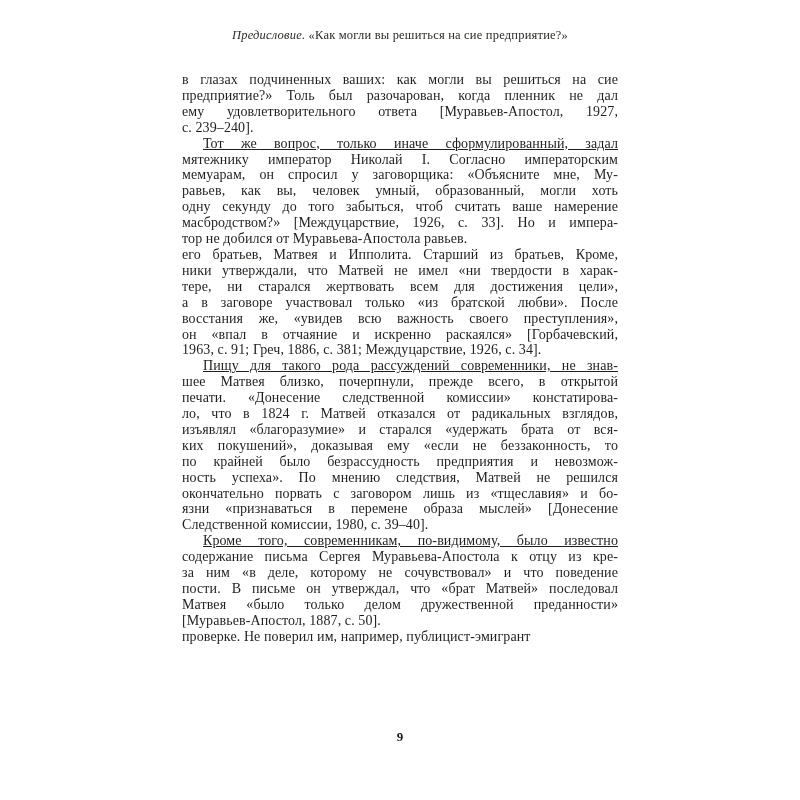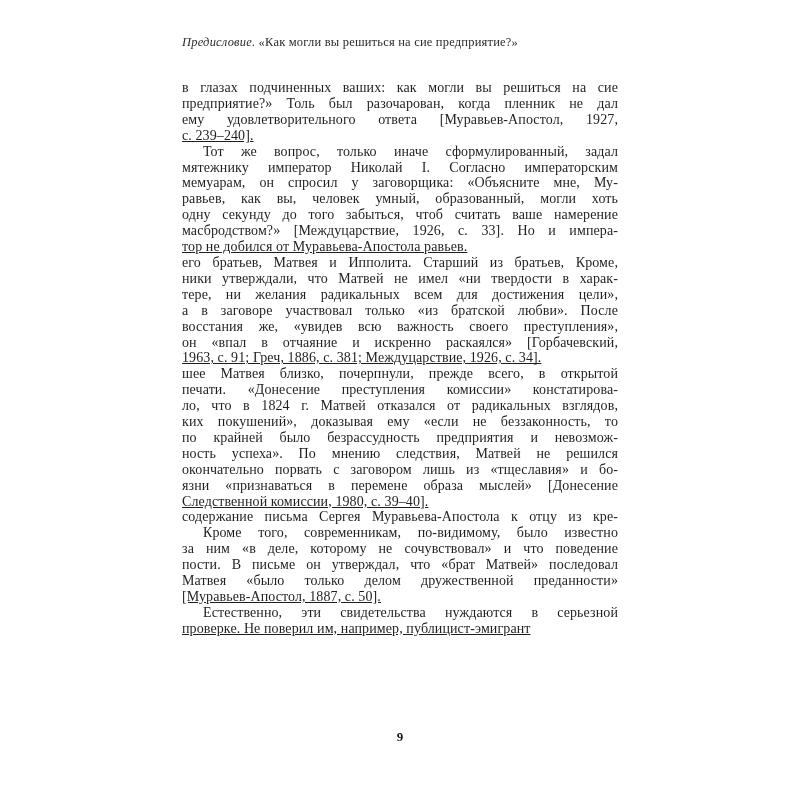--- a/index.html
+++ b/index.html
@@ -11,57 +11,56 @@
     position: relative;
     width: 800px;
     height: 800px;
     background: #ffffff;
     font-family: "Liberation Serif", "DejaVu Serif", serif;
     color: #211f1e;
     overflow: hidden;
   }
   .running-header {
     position: absolute;
-    top: 35px;
+    top: 28px;
     left: 182px;
     width: 436px;
-    text-align: left;
+    text-align: center;
     font-size: 12.5px;
     letter-spacing: 0.2px;
     color: #2e2c2a;
     white-space: nowrap;
   }
   .running-header .it {
     font-style: italic;
   }
   .text-block {
     position: absolute;
     top: 72px;
     left: 182px;
     width: 436px;
     font-size: 14px;
     line-height: 15.9px;
     letter-spacing: 0.1px;
-    margin-top: 8px;
   }
   .paragraph {
     margin: 0;
     padding: 0;
   }
   .line {
     text-align: justify;
     text-align-last: justify;
     white-space: normal;
   }
   .line.indent {
     text-indent: 21px;
+    text-decoration: underline;
   }
   .line.end {
     text-align-last: left;
-    text-decoration: underline;
   }
   .page-number {
     position: absolute;
     top: 729px;
     left: 182px;
     width: 436px;
     text-align: center;
     font-size: 13px;
     font-weight: 600;
     color: #1c1a19;
@@ -89,46 +88,47 @@
         <div class="line">мятежнику император Николай I. Согласно императорским</div>
         <div class="line">мемуарам, он спросил у заговорщика: «Объясните мне, Му-</div>
         <div class="line">равьев, как вы, человек умный, образованный, могли хоть</div>
         <div class="line">одну секунду до того забыться, чтоб считать ваше намерение</div>
         <div class="line">масбродством?» [Междуцарствие, 1926, с. 33]. Но и импера-</div>
         <div class="line end">тор не добился от Муравьева-Апостола равьев.</div>
       </div>
       <div class="paragraph">
         <div class="line">его братьев, Матвея и Ипполита. Старший из братьев, Кроме,</div>
         <div class="line">ники утверждали, что Матвей не имел «ни твердости в харак-</div>
-        <div class="line">тере, ни желания радикальных всем для достижения цели»,</div>
+        <div class="line">тере, ни старался жертвовать всем для достижения цели»,</div>
         <div class="line">а в заговоре участвовал только «из братской любви». После</div>
         <div class="line">восстания же, «увидев всю важность своего преступления»,</div>
         <div class="line">он «впал в отчаяние и искренно раскаялся» [Горбачевский,</div>
         <div class="line end">1963, с. 91; Греч, 1886, с. 381; Междуцарствие, 1926, с. 34].</div>
       </div>
       <div class="paragraph">
+        <div class="line indent">Пищу для такого рода рассуждений современники, не знав-</div>
         <div class="line">шее Матвея близко, почерпнули, прежде всего, в открытой</div>
-        <div class="line">печати. «Донесение преступления комиссии» констатирова-</div>
+        <div class="line">печати. «Донесение следственной комиссии» констатирова-</div>
         <div class="line">ло, что в 1824 г. Матвей отказался от радикальных взглядов,</div>
+        <div class="line">изъявлял «благоразумие» и старался «удержать брата от вся-</div>
         <div class="line">ких покушений», доказывая ему «если не беззаконность, то</div>
         <div class="line">по крайней было безрассудность предприятия и невозмож-</div>
         <div class="line">ность успеха». По мнению следствия, Матвей не решился</div>
         <div class="line">окончательно порвать с заговором лишь из «тщеславия» и бо-</div>
         <div class="line">язни «признаваться в перемене образа мыслей» [Донесение</div>
         <div class="line end">Следственной комиссии, 1980, с. 39–40].</div>
       </div>
       <div class="paragraph">
+        <div class="line indent">Кроме того, современникам, по-видимому, было известно</div>
         <div class="line">содержание письма Сергея Муравьева-Апостола к отцу из кре-</div>
-        <div class="line indent">Кроме того, современникам, по-видимому, было известно</div>
         <div class="line">за ним «в деле, которому не сочувствовал» и что поведение</div>
         <div class="line">пости. В письме он утверждал, что «брат Матвей» последовал</div>
         <div class="line">Матвея «было только делом дружественной преданности»</div>
         <div class="line end">[Муравьев-Апостол, 1887, с. 50].</div>
       </div>
       <div class="paragraph">
-        <div class="line indent">Естественно, эти свидетельства нуждаются в серьезной</div>
         <div class="line end">проверке. Не поверил им, например, публицист-эмигрант</div>
       </div>
     </div>
 
   <div class="page-number">9</div>
 
 </div>
 
 </body></html>

